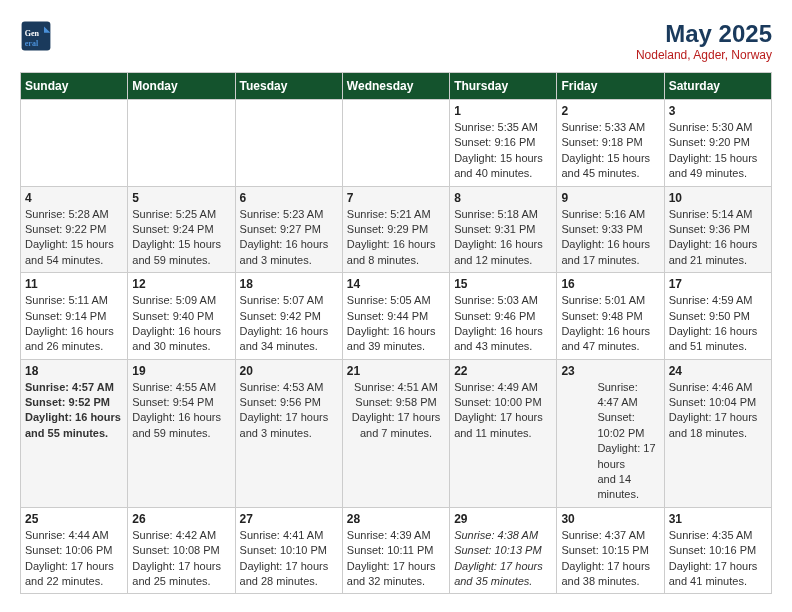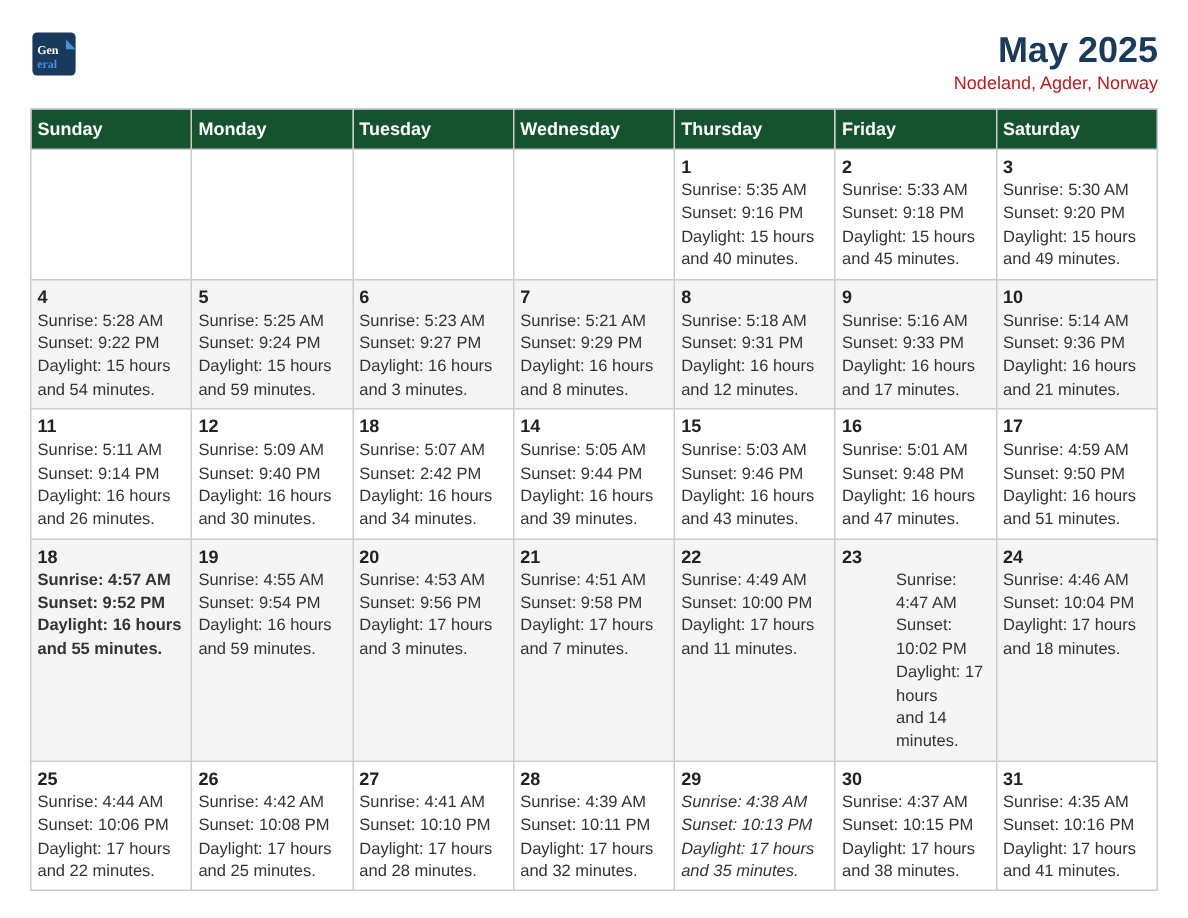--- a/index.html
+++ b/index.html
@@ -208,21 +208,21 @@
         <td>
           <div class="day-num">12</div>
           <div class="day-info" style="white-space: pre-line;">Sunrise: 5:09 AM
 Sunset: 9:40 PM
 Daylight: 16 hours
 and 30 minutes.</div>
         </td>
         <td>
           <div class="day-num">18</div>
           <div class="day-info" style="white-space: pre-line;">Sunrise: 5:07 AM
-Sunset: 2:42 PM
+Sunset: 9:42 PM
 Daylight: 16 hours
 and 34 minutes.</div>
         </td>
         <td>
           <div class="day-num">14</div>
           <div class="day-info" style="white-space: pre-line;">Sunrise: 5:05 AM
 Sunset: 9:44 PM
 Daylight: 16 hours
 and 39 minutes.</div>
         </td>
@@ -265,21 +265,21 @@
         </td>
         <td>
           <div class="day-num">20</div>
           <div class="day-info" style="white-space: pre-line;">Sunrise: 4:53 AM
 Sunset: 9:56 PM
 Daylight: 17 hours
 and 3 minutes.</div>
         </td>
         <td>
           <div class="day-num">21</div>
-          <div class="day-info" style="white-space: pre-line;">Sunrise: 4:51 AM
+          <div class="day-info" style="white-space: pre-line; text-align: center;">Sunrise: 4:51 AM
 Sunset: 9:58 PM
 Daylight: 17 hours
 and 7 minutes.</div>
         </td>
         <td>
           <div class="day-num">22</div>
           <div class="day-info" style="white-space: pre-line;">Sunrise: 4:49 AM
 Sunset: 10:00 PM
 Daylight: 17 hours
 and 11 minutes.</div>

